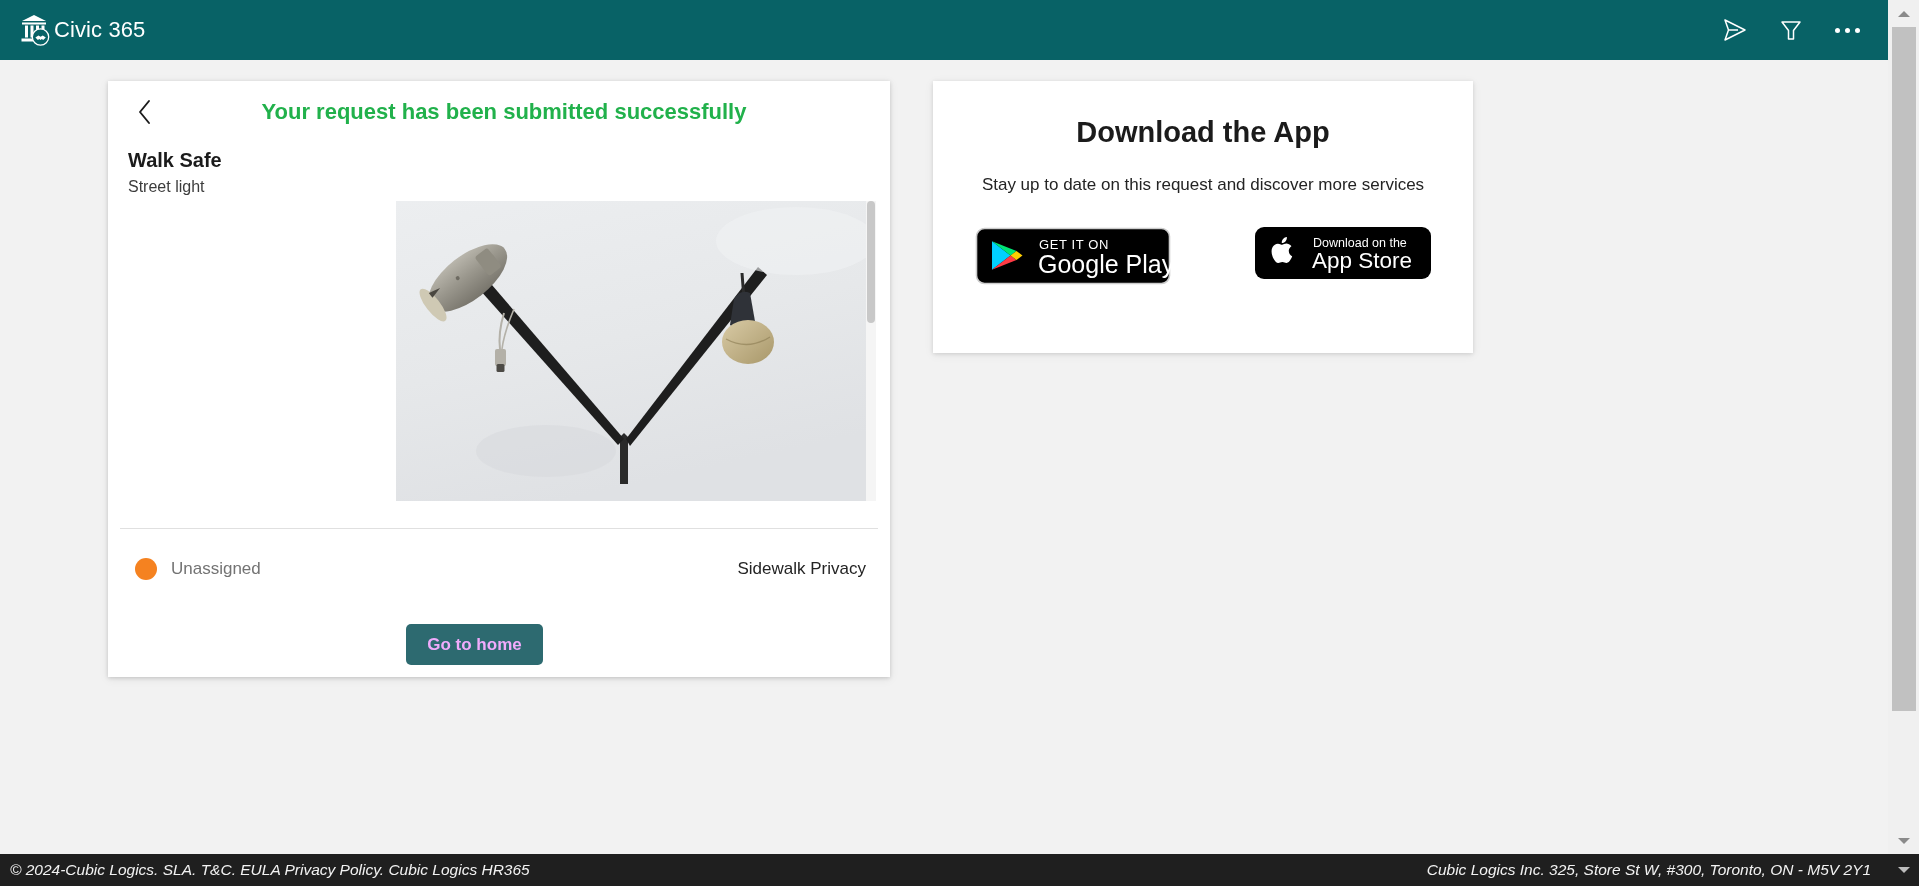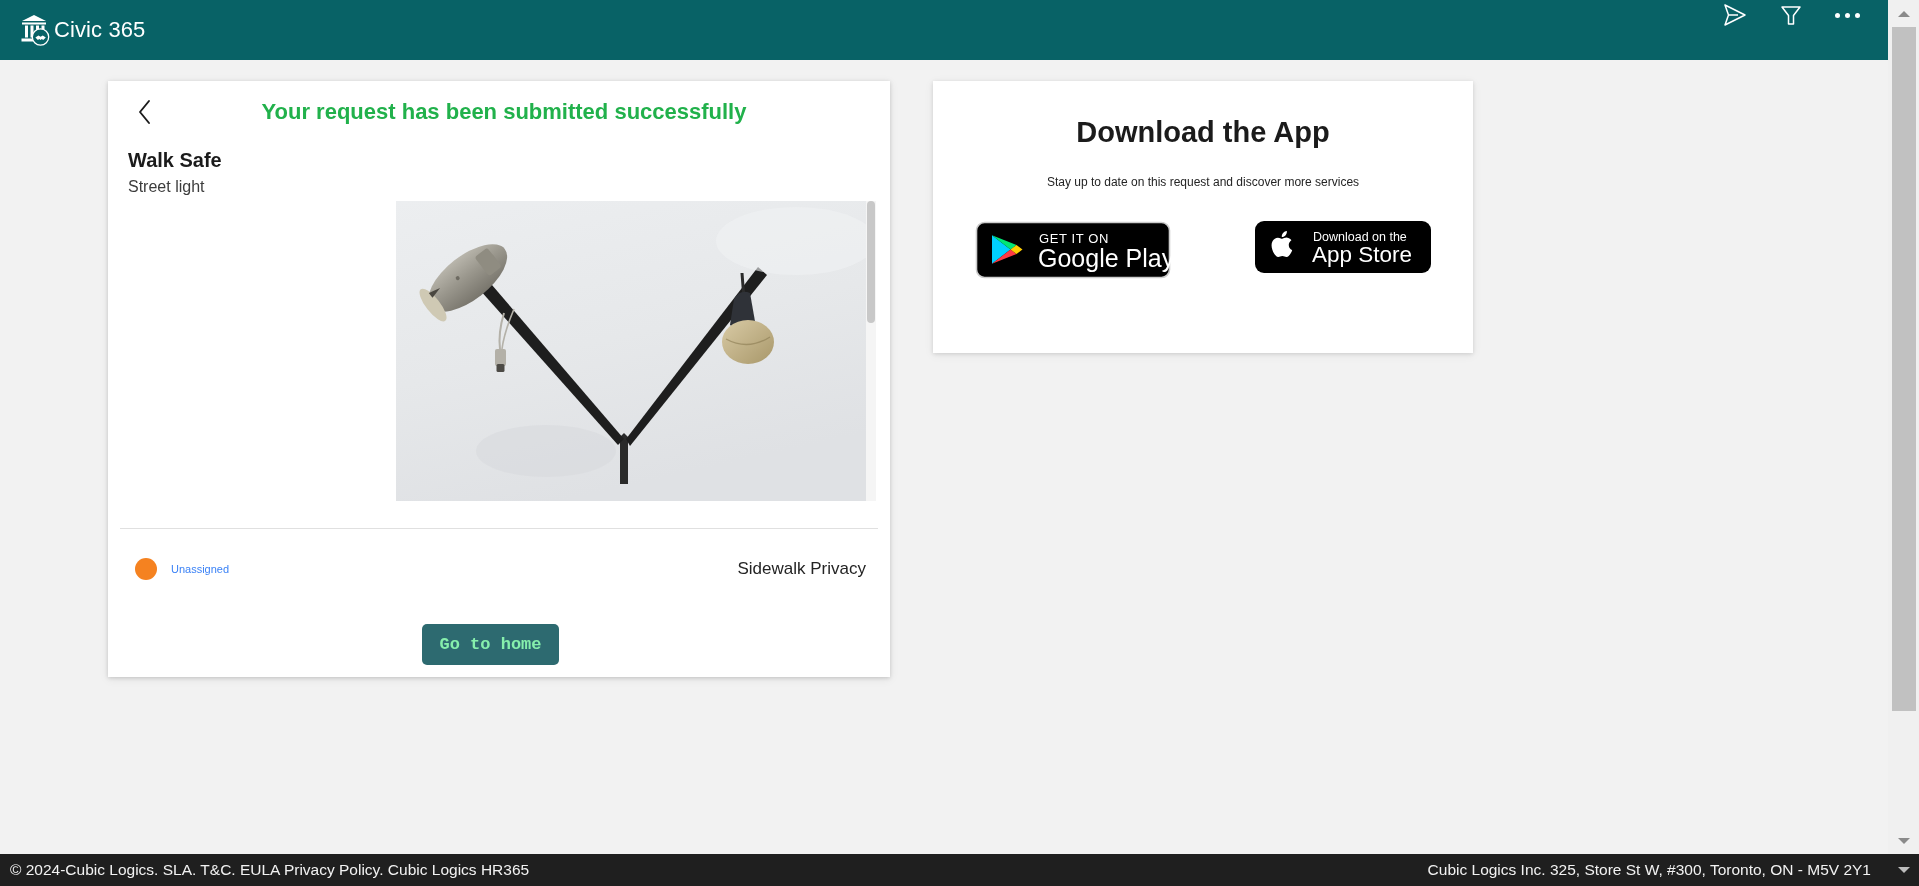--- a/index.html
+++ b/index.html
@@ -18,21 +18,21 @@
     width: 1919px; height: 886px;
     background: #f2f2f2;
     overflow: hidden;
   }
 
   
   .topbar {
     position: absolute; top: 0; left: 0;
     width: 1888px; height: 60px;
     background: #086266;
-    display: flex; align-items: flex-start;
+    display: flex; align-items: center;
     padding: 0 18px 0 18px;
     z-index: 5;
   }
   .brand {
     display: flex; align-items: center; gap: 2px;
     height: 100%;
   }
   .brand-logo { width: 34px; height: 34px; display:block; }
   .brand-name {
     color: #ffffff;
@@ -140,38 +140,38 @@
     display: flex; align-items: center;
     padding: 0 12px 0 15px;
   }
   .status-dot {
     width: 22px; height: 22px; border-radius: 50%;
     background: #f58220;
     flex: 0 0 auto;
   }
   .status-label {
     margin-left: 14px;
-    font-size: 11px;
-    color: #3b82f6;
+    font-size: 17px;
+    color: #737373;
   }
   .status-team {
     margin-left: auto;
     font-size: 17px;
     color: #242424;
   }
 
   .home-btn {
     position: absolute;
-    left: 314px; top: 543px;
+    left: 298px; top: 543px;
     width: 137px; height: 41px;
     background: #2d6a70;
-    color: #86efac;
+    color: #f0abfc;
     border: none;
     border-radius: 5px;
-    font-family: Liberation Mono, monospace;
+    font-family: Liberation Sans, sans-serif;
     font-size: 17px;
     font-weight: 700;
     cursor: pointer;
   }
 
   
   .download-panel {
     position: absolute;
     left: 933px; top: 21px;
     width: 540px; height: 272px;
@@ -180,40 +180,41 @@
     text-align: center;
   }
   .dl-title {
     margin: 35px 0 0 0;
     font-size: 29px;
     font-weight: 700;
     color: #1b1b1b;
   }
   .dl-sub {
     margin: 26px 0 0 0;
-    font-size: 12px;
+    font-size: 17px;
     color: #242424;
   }
   .badges {
     margin-top: 32px;
     display: flex; justify-content: center; gap: 84px;
   }
   .badge { cursor: pointer; display: block; }
   .badge svg { display: block; }
 
   
   .footer {
     position: absolute;
     left: 0; bottom: 0;
     width: 1919px; height: 32px;
     background: #1f1f1f;
     color: #f2f2f2;
     display: flex; align-items: center;
     font-size: 15.5px;
     padding: 0 4px;
+    font-style: italic;
   }
   .footer-left { padding-left: 6px; white-space: nowrap; }
   .footer-right { margin-left: auto; padding-right: 44px; white-space: nowrap; }
 
   
   .vscroll {
     position: absolute;
     right: 0; top: 0;
     width: 31px; height: 854px;
     background: #f0f0f0;

